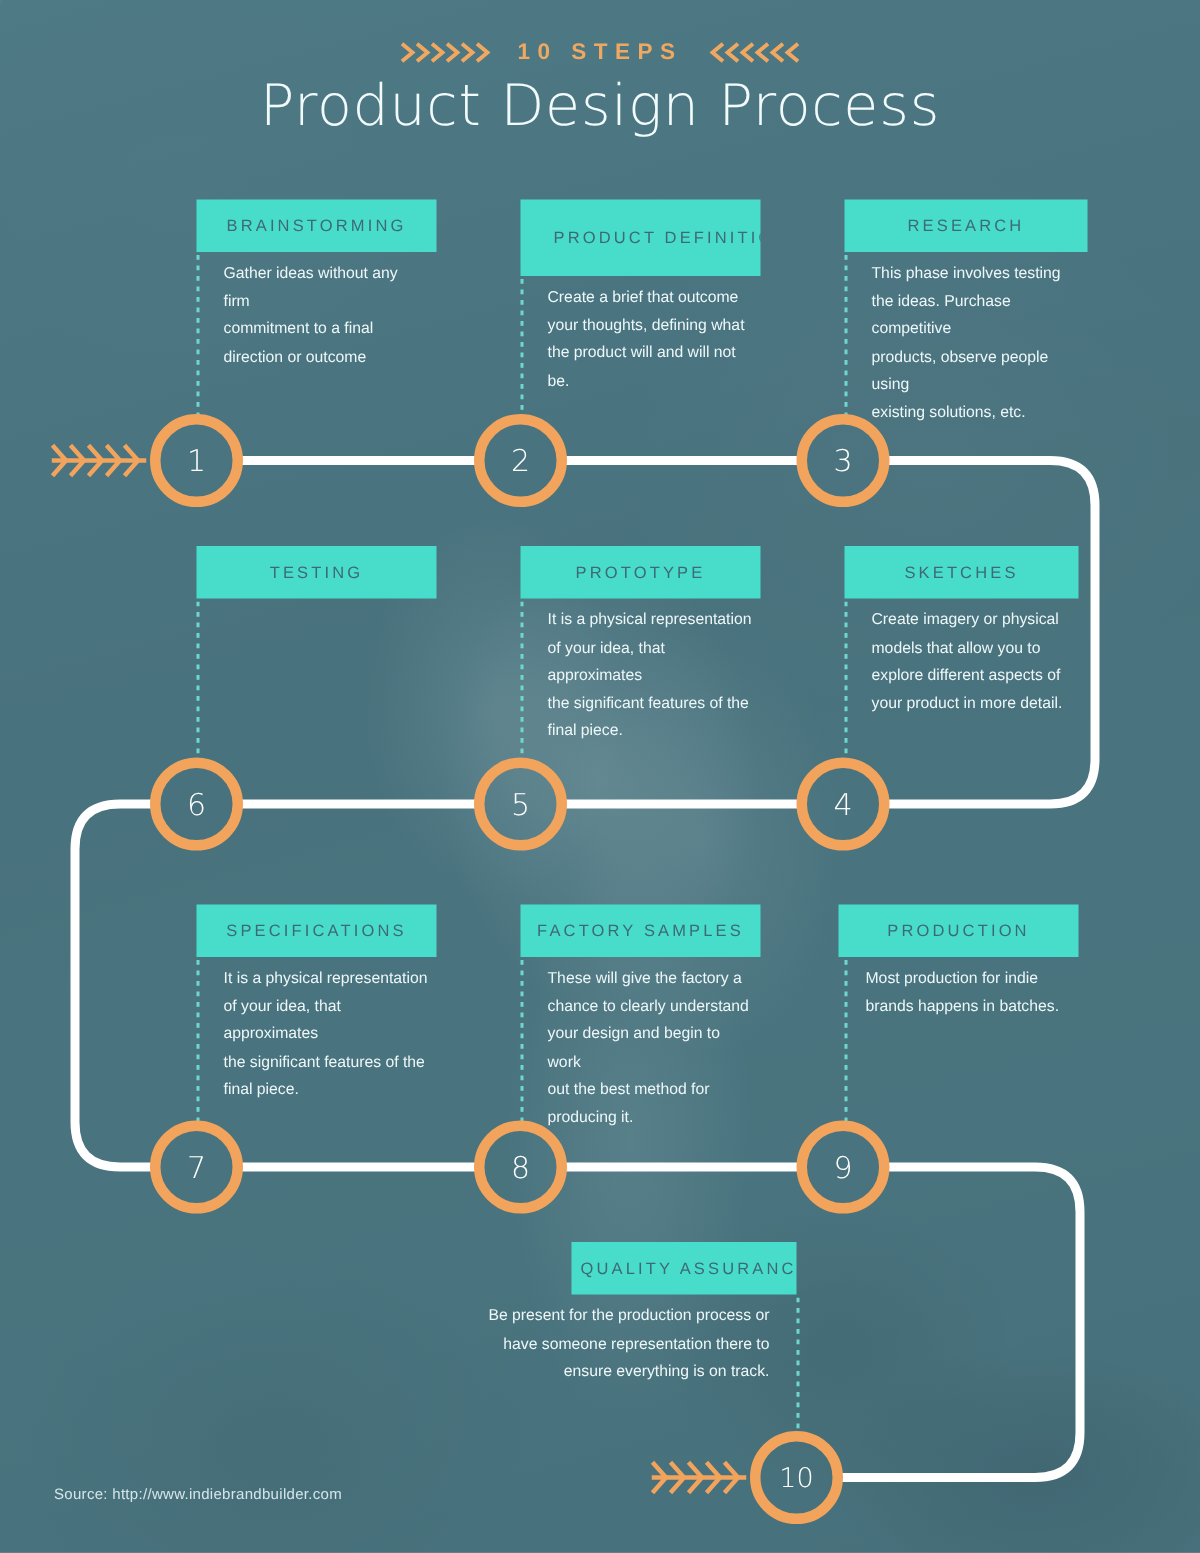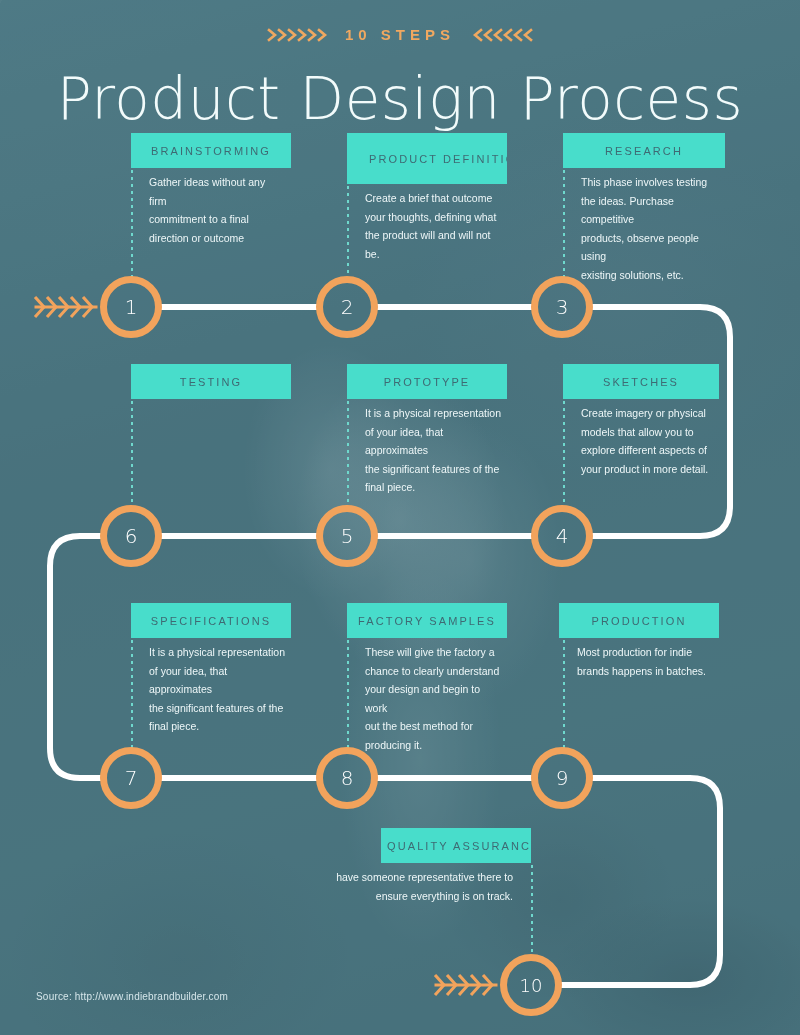--- a/index.html
+++ b/index.html
@@ -43,23 +43,23 @@
     position: absolute; top: 26px; left: 0; width: 800px;
     display: flex; align-items: center; justify-content: center; gap: 16px;
   }
   .kicker-text {
     color: #f0a860; font-size: 15px; letter-spacing: 5px;
     font-weight: 700; font-family: "Liberation Sans", sans-serif;
   }
   .chev-row { display: flex; align-items: center; }
   .chev-row svg { display: block; }
   .hdr-title {
-    position: absolute; top: 65px; left: 0; width: 800px;
+    position: absolute; top: 48px; left: 0; width: 800px;
     text-align: center; color: #f2fbfb;
-    font-size: 58px; font-weight: 300; letter-spacing: 0.5px;
+    font-size: 38px; font-weight: 300; letter-spacing: 0.5px;
     font-family: "DejaVu Sans", sans-serif;
   }
 
   
   .step { position: absolute; }
   .step-label {
     background: #48ddcb; color: #3e6a73;
     font-size: 11px; letter-spacing: 2.1px;
     text-align: center; padding: 12px 6px 11px 6px;
     font-family: "Liberation Sans", sans-serif;
@@ -264,21 +264,22 @@
       <div class="step-label">PRODUCTION</div>
       <div class="step-body">
         <p>Most production for indie</p>
         <p>brands happens in batches.</p>
       </div>
     </div>
 
     <div class="step" style="left:281px; top:828px; width:250px;">
       <div class="step-label" style="margin-left:100px; width:150px;">QUALITY ASSURANCE</div>
       <div class="step-body right">
-        <p>have someone representative there to</p>
+        <p>Be present for the production process or</p>
+        <p>have someone representation there to</p>
         <p>ensure everything is on track.</p>
       </div>
     </div>
 
     <div class="node" style="left:100px; top:276px;">
         <span>1</span>
       </div>
     <div class="node" style="left:316px; top:276px;">
         <span>2</span>
       </div>

